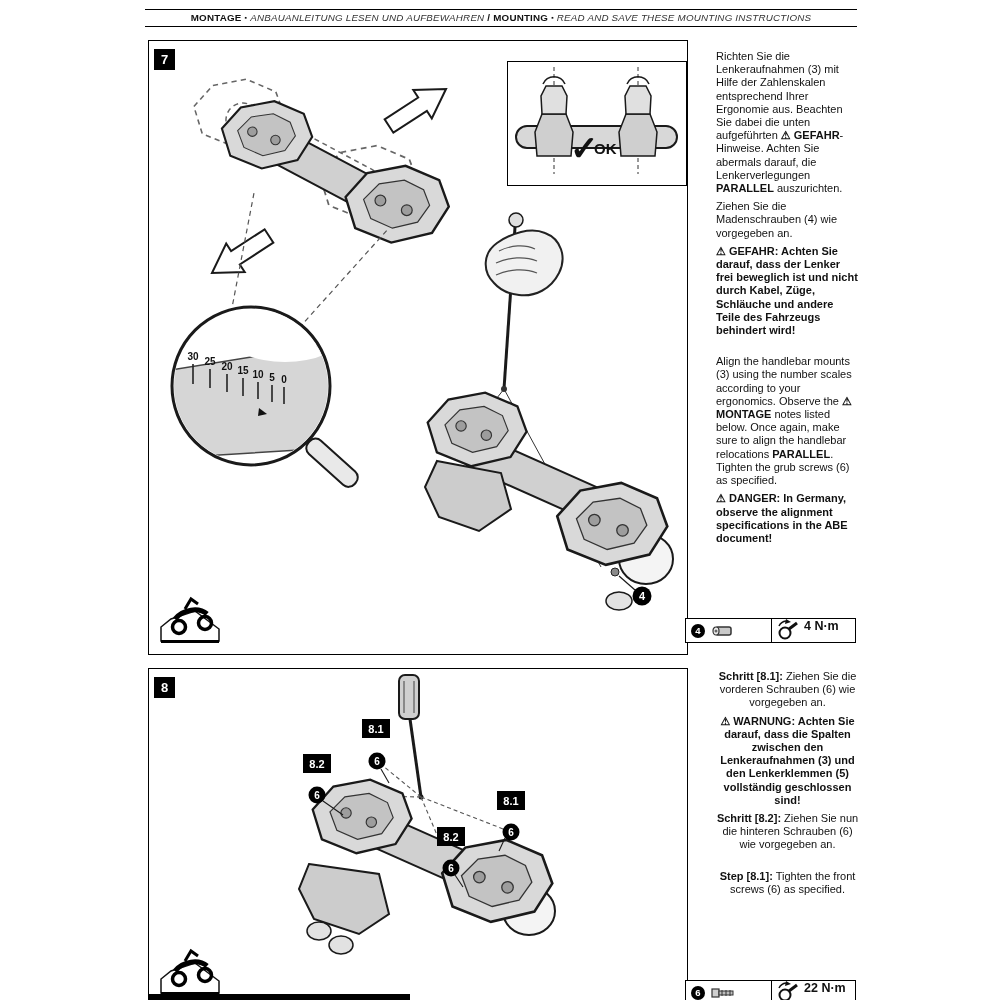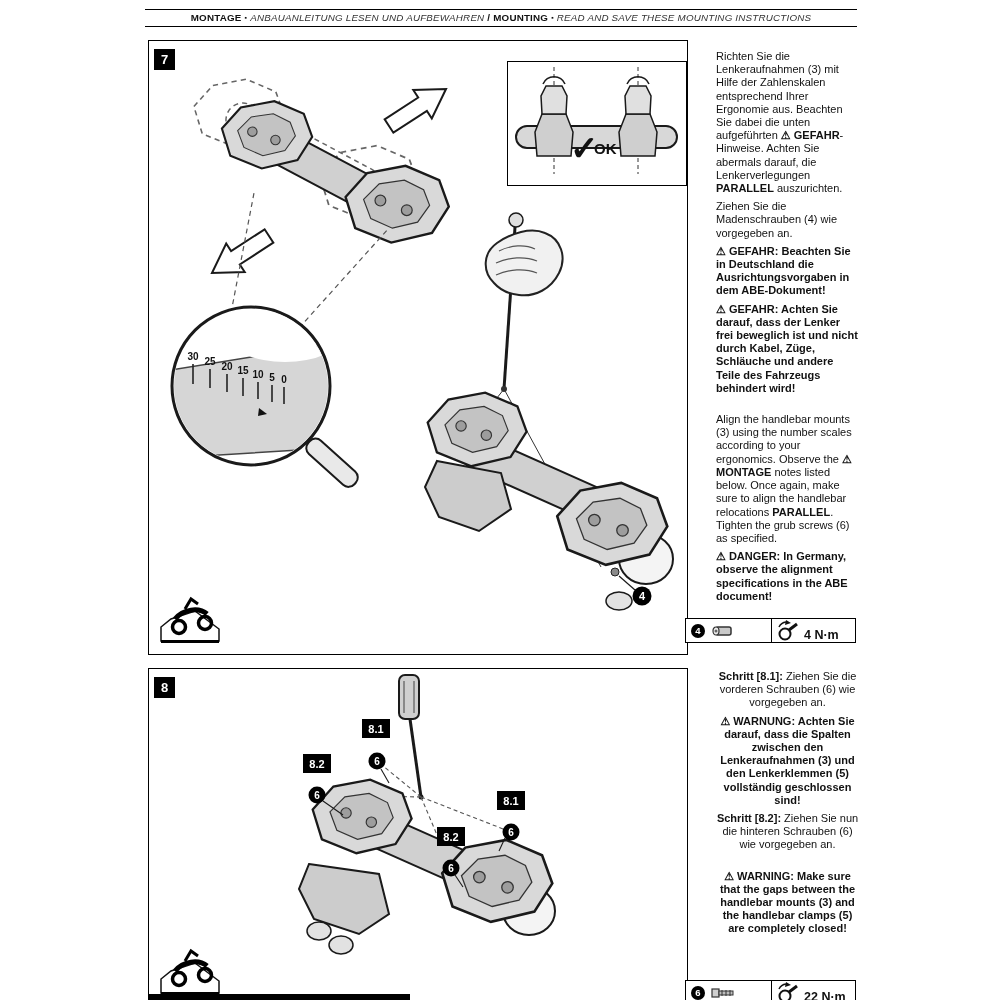--- a/index.html
+++ b/index.html
@@ -41,21 +41,21 @@
     position:absolute; left:685px; width:171px; height:25px;
     border:1.6px solid #000; background:#fff; display:flex; align-items:center;
   }
   #torque7 { top:618px; }
   #torque8 { top:980px; }
   .torque-left {
     display:flex; align-items:center; gap:5px; padding:0 5px;
     width:86px; height:100%; border-right:1.6px solid #000;
   }
   .torque-right {
-    display:flex; align-items:flex-end; gap:5px; padding:0 5px; flex:1;
+    display:flex; align-items:flex-start; gap:5px; padding:0 5px; flex:1;
     height:100%; font-weight:bold; font-size:12.5px; white-space:nowrap;
   }
   .circ-num {
     width:14px; height:14px; border-radius:50%; background:#000; color:#fff;
     font-size:9.5px; font-weight:bold; display:flex; align-items:center;
     justify-content:center; flex:0 0 auto;
   }
   .blackstrip { position:absolute; left:148px; top:994px; width:262px; height:6px; background:#000; }
   svg text { font-family:"Liberation Sans", sans-serif; }
 </style>
@@ -197,21 +197,20 @@
       </g>
       <text x="62" y="98" font-size="34" font-weight="bold" fill="#111">✓</text>
       <text x="86" y="92" font-size="15" font-weight="bold" fill="#111">OK</text>
     </svg>
   </div>
 </div>
 
 <div class="textcol" id="textcol7">
   <p><span>Richten Sie die Lenkeraufnahmen (3) mit Hilfe der Zahlenskalen entsprechend Ihrer Ergonomie aus. Beachten Sie dabei die unten aufgeführten </span><span class="b">⚠ GEFAHR</span><span>-Hinweise. Achten Sie abermals darauf, die Lenkerverlegungen </span><span class="b">PARALLEL</span><span> auszurichten.</span></p>
   <p>Ziehen Sie die Madenschrauben (4) wie vorgegeben an.</p>
-  <p class="b">⚠ GEFAHR: Beachten Sie in Deutschland die Ausrichtungsvorgaben in dem ABE-Dokument!</p>
   <p class="b">⚠ GEFAHR: Achten Sie darauf, dass der Lenker frei beweglich ist und nicht durch Kabel, Züge, Schläuche und andere Teile des Fahrzeugs behindert wird!</p>
   <div class="gap"></div>
   <p><span>Align the handlebar mounts (3) using the number scales according to your ergonomics. Observe the </span><span class="b">⚠ MONTAGE</span><span> notes listed below. Once again, make sure to align the handlebar relocations </span><span class="b">PARALLEL</span><span>. Tighten the grub screws (6) as specified.</span></p>
   <p class="b">⚠ DANGER: In Germany, observe the alignment specifications in the ABE document!</p>
 </div>
 
 <div class="torque-bar" id="torque7">
   <div class="torque-left">
     <div class="circ-num">4</div>
     <svg width="24" height="12" viewBox="0 0 24 12">
@@ -299,21 +298,21 @@
       <use href="#moto" transform="translate(12,264)"></use>
     </g>
   </svg>
 </div>
 
 <div class="textcol" id="textcol8">
   <p><span class="b">Schritt [8.1]:</span><span> Ziehen Sie die vorderen Schrauben (6) wie vorgegeben an.</span></p>
   <p class="b">⚠ WARNUNG: Achten Sie darauf, dass die Spalten zwischen den Lenkeraufnahmen (3) und den Lenkerklemmen (5) vollständig geschlossen sind!</p>
   <p><span class="b">Schritt [8.2]:</span><span> Ziehen Sie nun die hinteren Schrauben (6) wie vorgegeben an.</span></p>
   <div class="gap"></div>
-  <p class="b">⚠ WARNING: Make sure that the gaps between the handlebar mounts (3) and the handlebar clamps (5) are completely closed!</p>
+  <p><span class="b">Step [8.1]:</span><span> Tighten the front screws (6) as specified.</span></p>
 </div>
 
 <div class="torque-bar" id="torque8">
   <div class="torque-left">
     <div class="circ-num">6</div>
     <svg width="26" height="12" viewBox="0 0 26 12">
       <rect x="2" y="2" width="7" height="8" fill="#cfcfcf" stroke="#333" stroke-width="1.2"></rect>
       <rect x="9" y="4" width="14" height="4" fill="#bdbdbd" stroke="#333" stroke-width="1"></rect>
       <line x1="12" y1="3" x2="12" y2="9" stroke="#333" stroke-width="1"></line>
       <line x1="16" y1="3" x2="16" y2="9" stroke="#333" stroke-width="1"></line>

